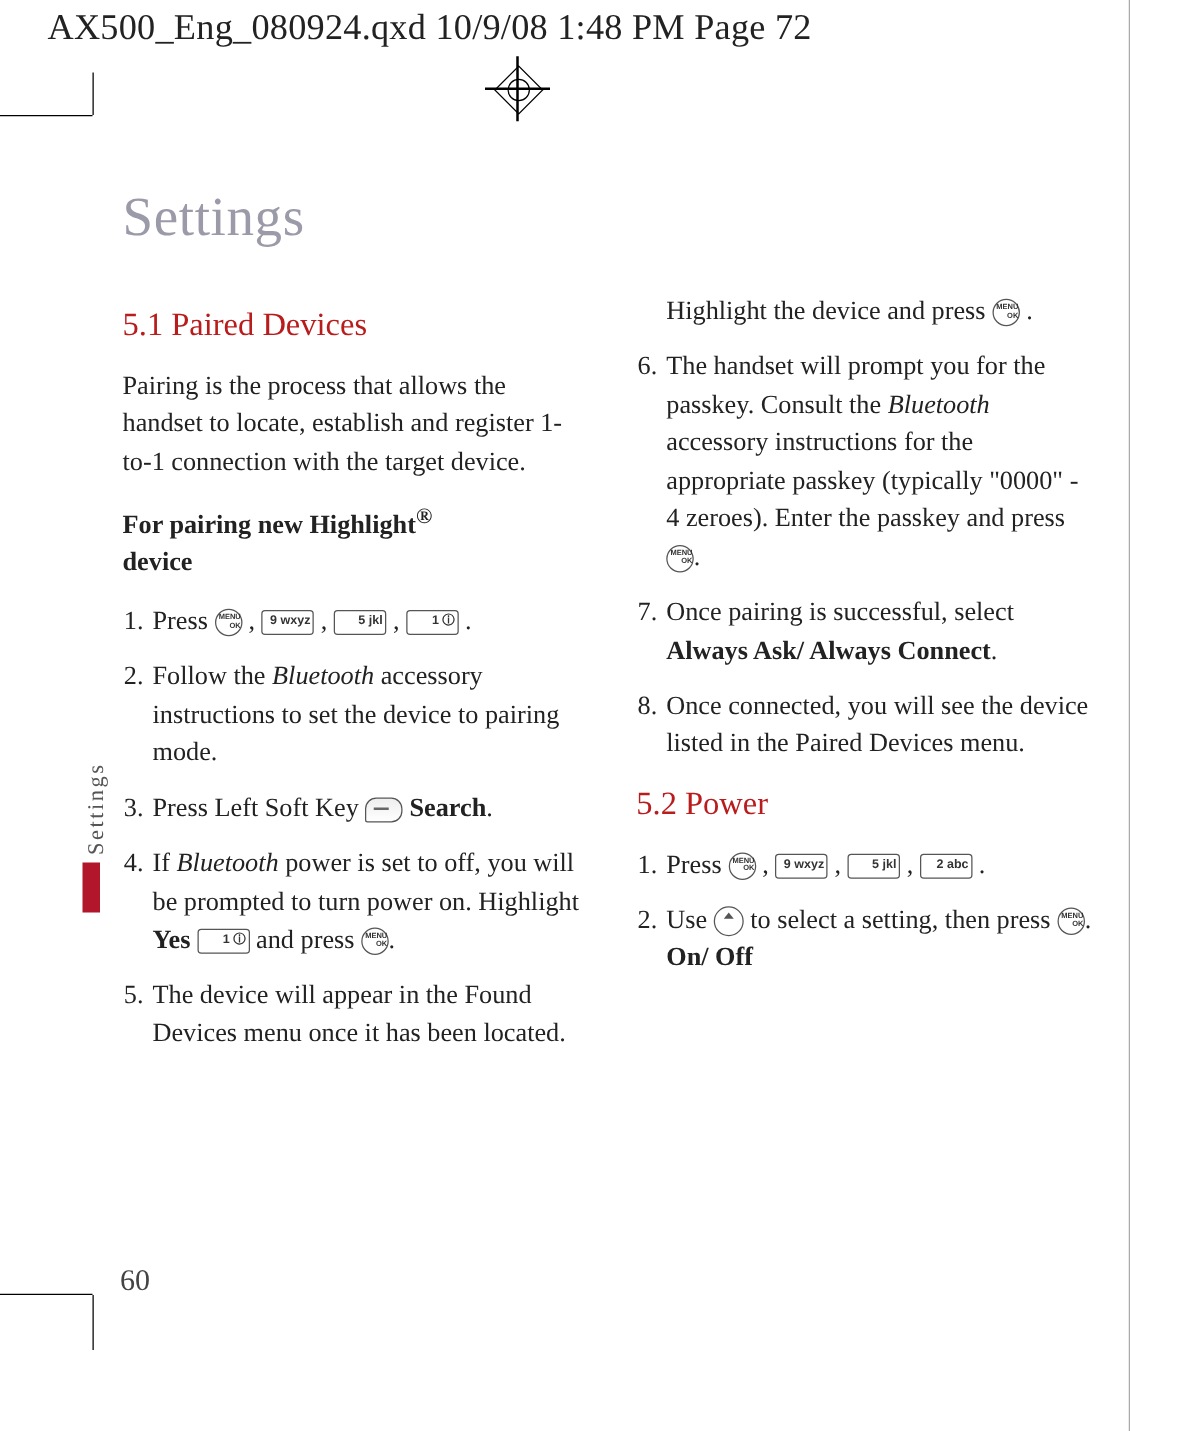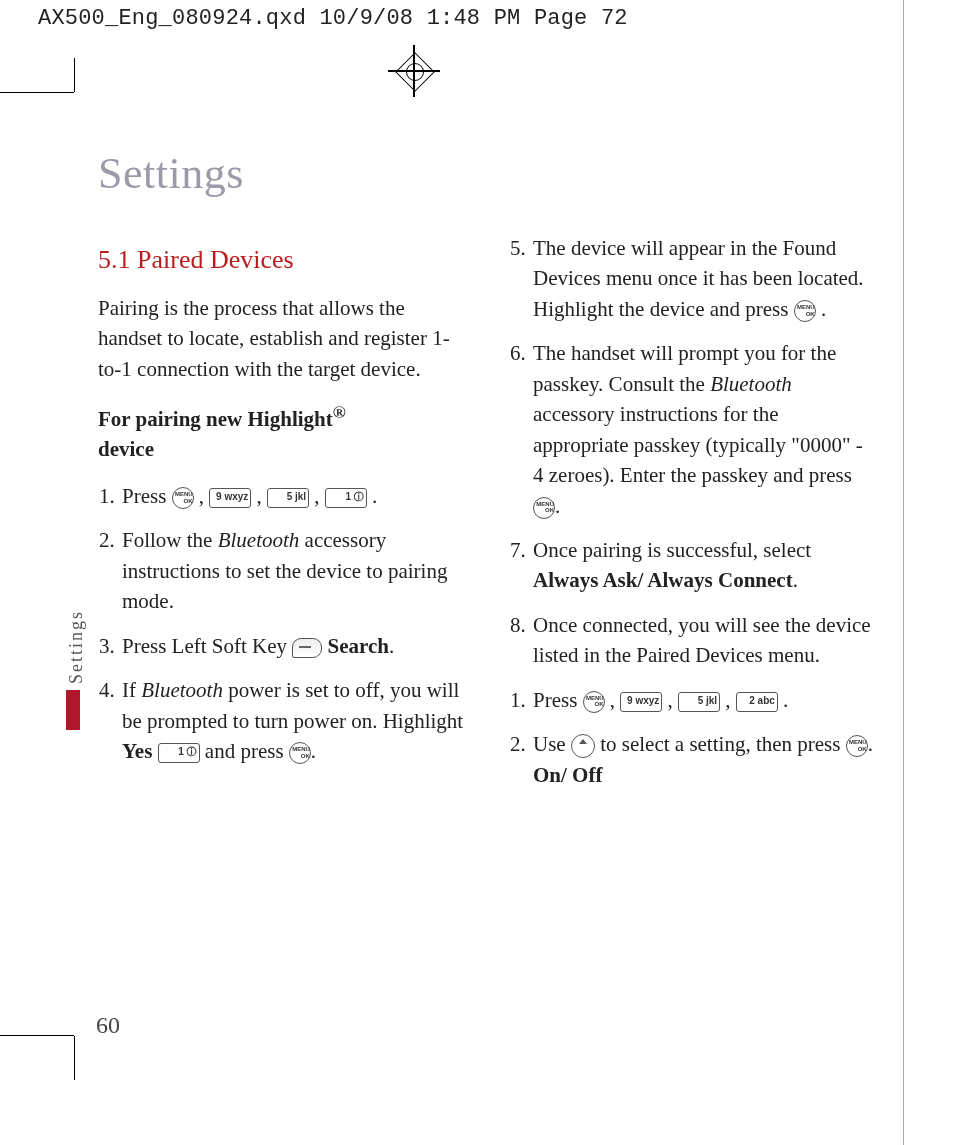--- a/index.html
+++ b/index.html
@@ -1,17 +1,17 @@
 <!DOCTYPE html>
 <html><head>
 <meta charset="utf-8">
 <style>
   html,body{margin:0;padding:0;background:#fff;width:954px;height:1145px;
     font-family:"Times New Roman",Georgia,serif;color:#222;overflow:hidden}
-  .printers-header{font-family:Liberation Mono, monospace;font-size:22px;
+  .printers-header{font-family:Liberation Serif, serif;font-size:29px;
     letter-spacing:.2px;position:absolute;top:6px;left:38px}
   .reg-marks{position:absolute;top:27px;left:0;width:954px;height:38px}
   .reg-box{position:absolute;top:24px;left:394px;width:40px;height:40px}
   .reg-box::before,.reg-box::after{content:"";position:absolute;background:#000}
   .reg-box::before{left:19px;top:-6px;width:2px;height:52px}
   .reg-box::after{top:19px;left:-6px;width:52px;height:2px}
   .reg-box span{position:absolute;top:7px;left:7px;width:26px;height:26px;
     border:1px solid #000;transform:rotate(45deg)}
   .reg-box span::after{content:"";position:absolute;top:4px;left:4px;width:16px;
     height:16px;border:1px solid #000;border-radius:50%}
@@ -118,20 +118,21 @@
         <span class="ok-key">MENU
 OK</span><span>.</span>
       </li>
       <li>
         <span>Once pairing is successful, select </span><span class="b">Always Ask/ Always Connect</span><span>.</span>
       </li>
       <li>Once connected, you will see the device listed in the Paired Devices menu.</li>
     </ol>
 
     <div class="avoid">
+      <div class="sub">5.2 Power</div>
       <ol>
         <li>
           <span>Press </span>
           <span class="ok-key">MENU
 OK</span> ,
           <span class="num-key">9 wxyz</span> ,
           <span class="num-key">5 jkl</span> ,
           <span class="num-key">2 abc</span> .
         </li>
         <li>

